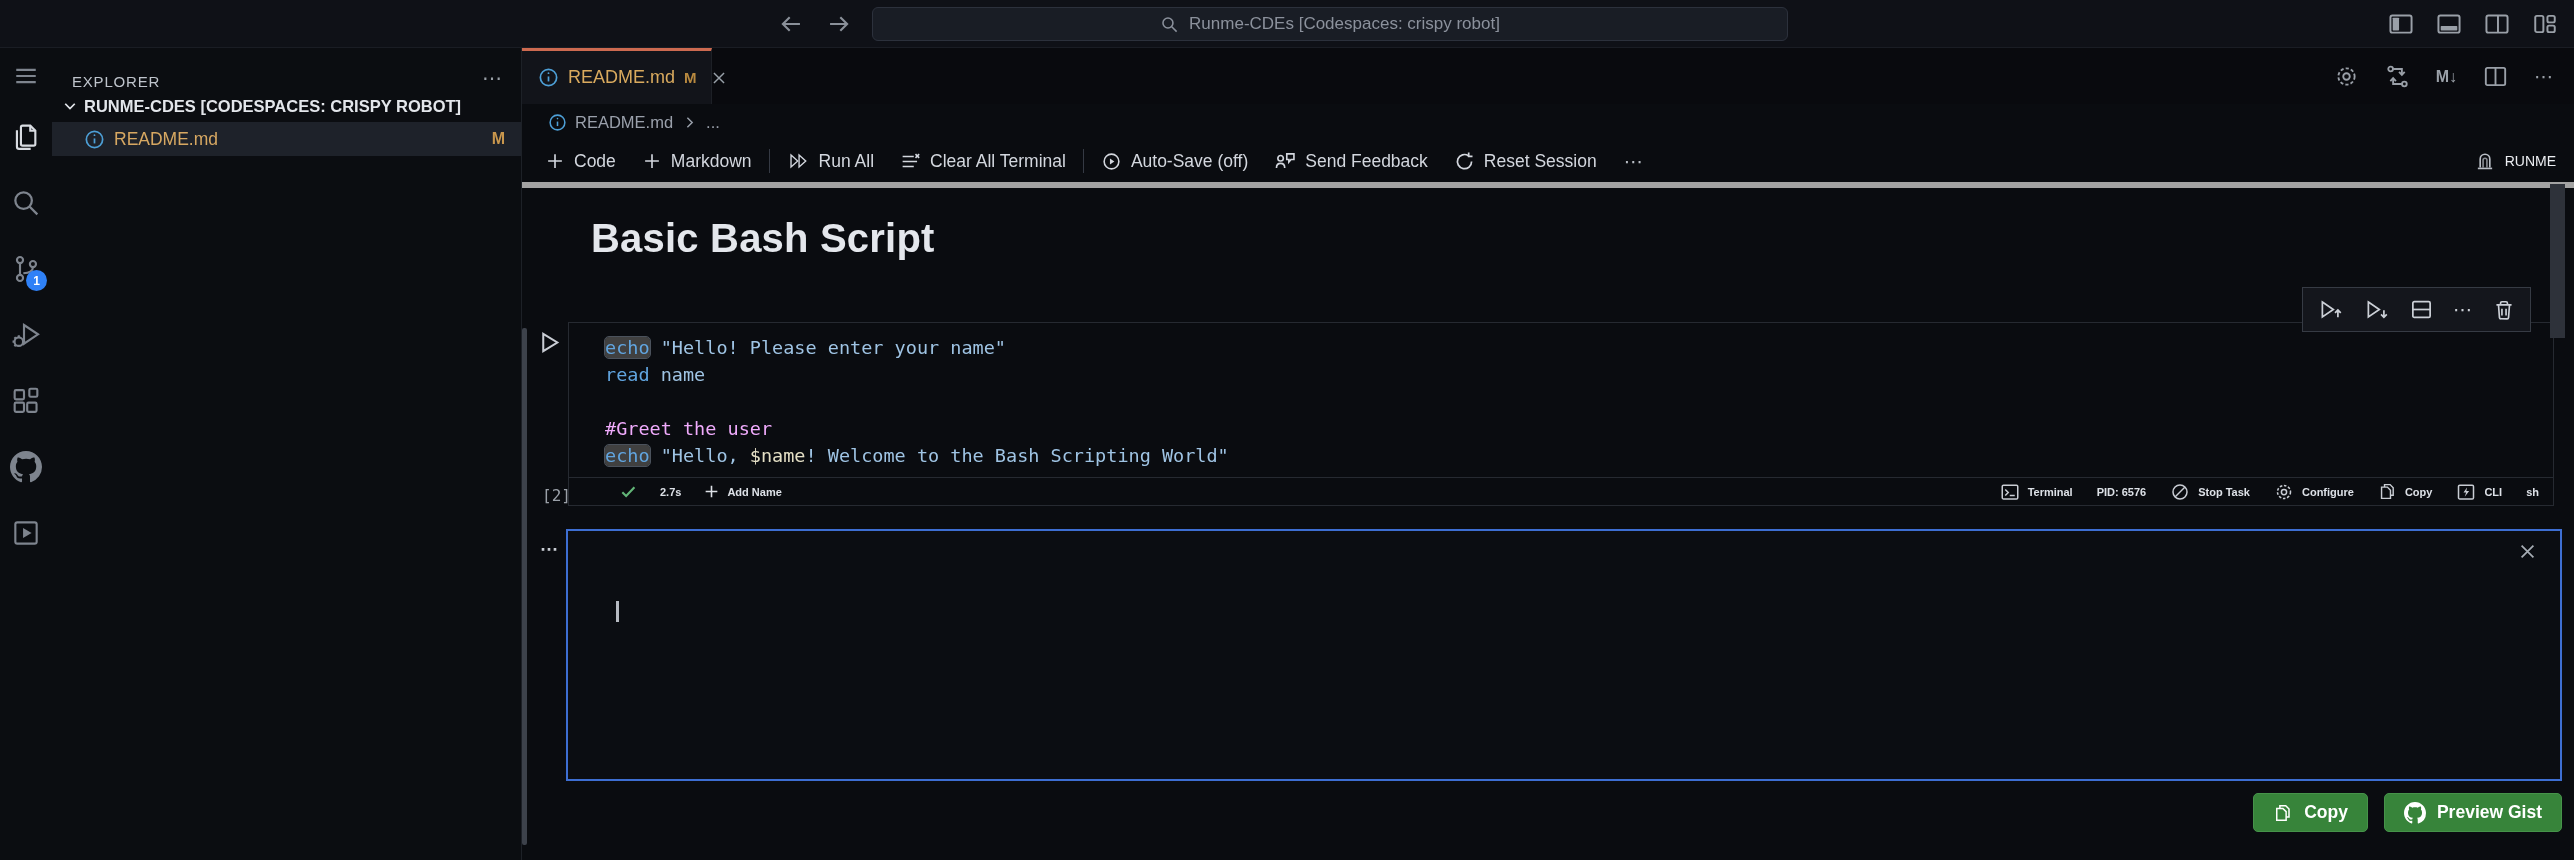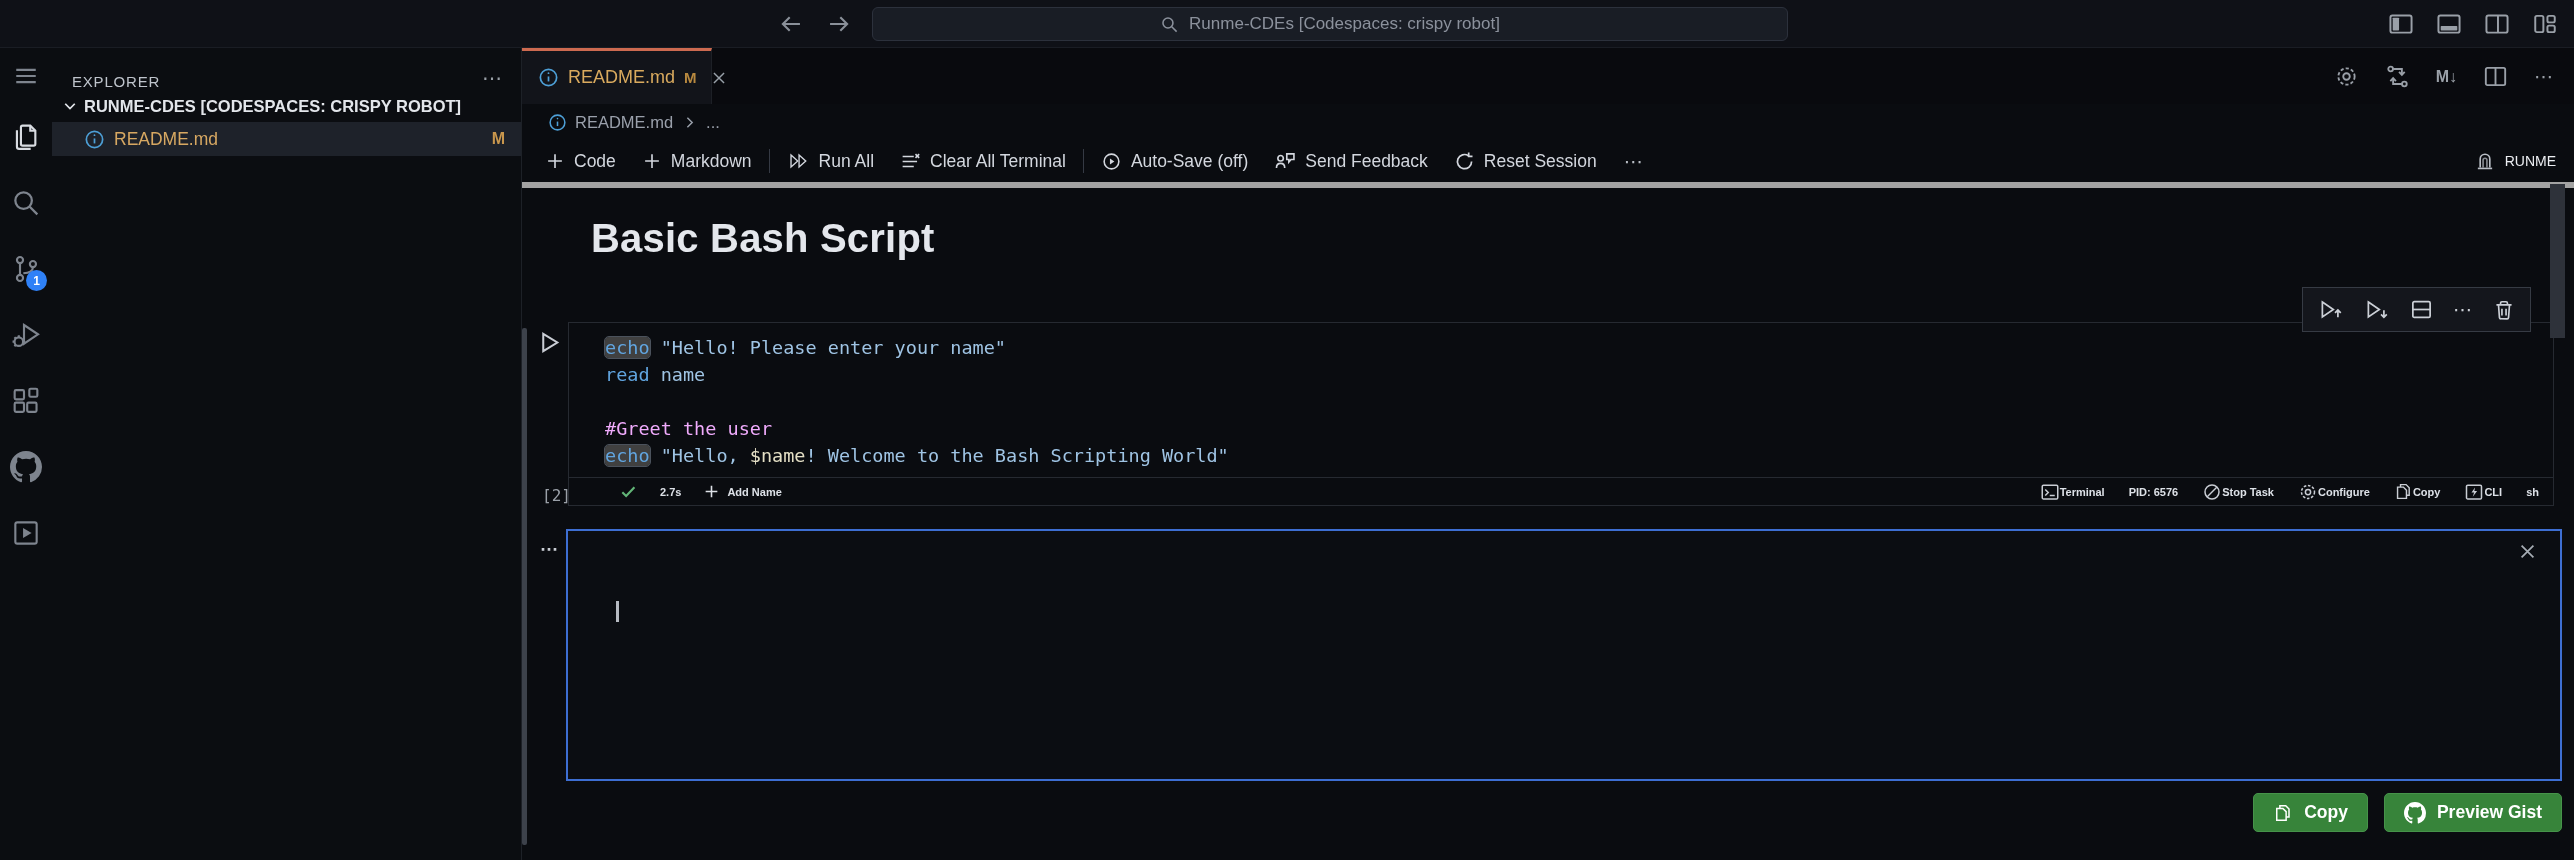--- a/index.html
+++ b/index.html
@@ -91,21 +91,21 @@
   .tok-pl { color:#c8ccd2; }
   .tok-hl { background:#404040; outline:1px solid #4b525c; border-radius:4px; }
 
   .cellstatus { position:absolute; left:0; bottom:0; width:100%; height:28px;
                 border-top:1px solid #262a31; display:flex; align-items:center;
                 font-size:11px; font-weight:700; color:#dde1e7; padding:0 14px 0 50px; }
   .cs-left { display:flex; align-items:center; gap:22px; }
   .cs-check { color:#62b577; }
   .cs-addname { display:flex; align-items:center; gap:7px; }
   .cs-right { margin-left:auto; display:flex; align-items:center; gap:24px; }
-  .cs-ritem { display:flex; align-items:center; gap:0; color:#dde1e7; }
+  .cs-ritem { display:flex; align-items:center; gap:8px; color:#dde1e7; }
   .cs-ritem .icon { color:#c9cdd4; }
 
   .exec-order { position:absolute; left:542px; top:486px; font-family:"DejaVu Sans Mono", monospace;
                 font-size:16px; color:#9aa0a8; }
 
   .celltoolbar { position:absolute; left:2302px; top:287px; height:45px;
                  background:#14161c; border:1px solid #363b44; display:flex; align-items:center;
                  gap:20px; padding:0 15px; color:#ccd0d7; }
 
   .output-dots { position:absolute; left:540px; top:538px; color:#c9cdd4; font-size:18px;

